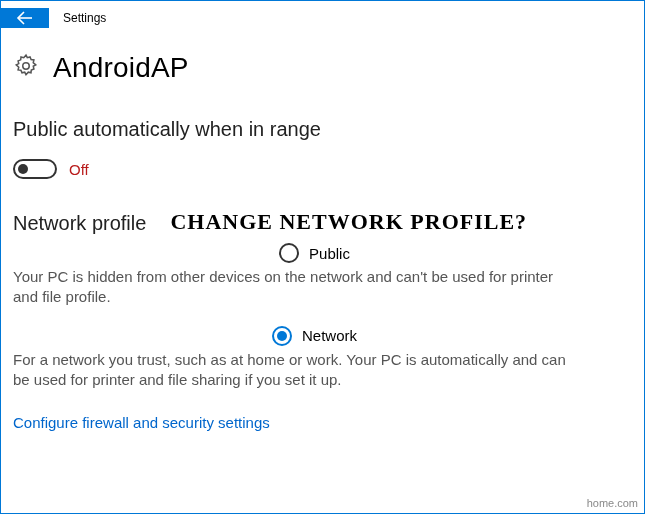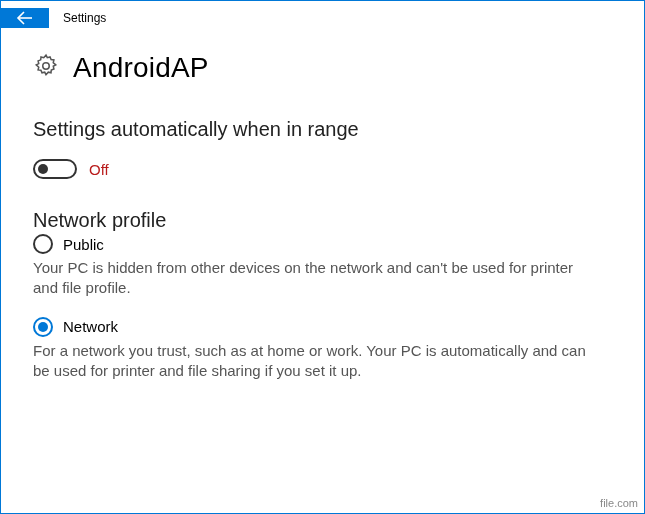--- a/index.html
+++ b/index.html
@@ -27,21 +27,21 @@
   }
   .back-btn svg { stroke: #fff; }
   .title-text {
     padding-left: 14px;
     font-size: 12px;
     color: #000;
     display: flex;
     align-items: center;
   }
   .content {
-    padding: 18px 28px 0 32px;
+    padding: 18px 28px 0 12px;
   }
   .page-header {
     display: flex;
     align-items: center;
     gap: 14px;
     margin-bottom: 34px;
   }
   .gear-icon svg { stroke: #555; fill: none; }
   .page-title {
     font-size: 28px;
@@ -75,35 +75,36 @@
     left: 3px; top: 3px;
     width: 10px; height: 10px;
     background: #333;
     border-radius: 50%;
   }
   .toggle-label { font-size: 15px; color: #b91c1c; }
   .profile-row {
     display: flex;
     align-items: flex-end;
     gap: 24px;
-    margin-bottom: 2px;
+    margin-bottom: 8px;
   }
   .annotation {
     font-family: "Comic Sans MS", "Marker Felt", cursive;
     font-weight: bold;
     font-size: 22px;
     color: #000;
     letter-spacing: 1px;
   }
   .radio-row {
     display: flex;
     align-items: center;
     gap: 10px;
     margin-bottom: 4px;
     cursor: pointer;
+    justify-content: center;
   }
   .radio-outer {
     width: 20px; height: 20px;
     border: 2px solid #333;
     border-radius: 50%;
     display: flex;
     align-items: center;
     justify-content: center;
   }
   .radio-outer.selected { border-color: #0078d7; }
@@ -153,43 +154,45 @@
   <div class="page-header">
     <span class="gear-icon">
       <svg width="26" height="26" viewBox="0 0 24 24" stroke-width="1.4">
         <circle cx="12" cy="12" r="3"></circle>
         <path d="M12 2l1.2 2.3 2.5-.6 1 2.4 2.6.3-.6 2.5L21 11l-2.3 1.2.6 2.5-2.4 1-.3 2.6-2.5-.6L12 20l-1.2-2.3-2.5.6-1-2.4-2.6-.3.6-2.5L3 11l2.3-1.2-.6-2.5 2.4-1 .3-2.6 2.5.6L12 2z"></path>
       </svg>
     </span>
     <div class="page-title">AndroidAP</div>
   </div>
 
-  <div class="section-heading">Settings automatically when in range</div>
+  <div class="section-heading">Public automatically when in range</div>
 
   <div class="toggle-row">
     <div class="toggle">
       <div class="toggle-knob"></div>
     </div>
     <div class="toggle-label">Off</div>
   </div>
 
   <div class="profile-row">
     <div class="section-heading" style="margin-bottom:0">Network profile</div>
+    <div class="annotation">CHANGE NETWORK PROFILE?</div>
   </div>
 
   <div class="radio-row">
     <div class="radio-outer"></div>
     <div class="radio-label">Public</div>
   </div>
   <div class="radio-desc">Your PC is hidden from other devices on the network and can't be used for printer and file profile.</div>
 
   <div class="radio-row">
     <div class="radio-outer selected">
       <div class="radio-inner"></div>
     </div>
     <div class="radio-label">Network</div>
   </div>
   <div class="radio-desc">For a network you trust, such as at home or work. Your PC is automatically and can be used for printer and file sharing if you set it up.</div>
 
+  <span class="link">Configure firewall and security settings</span>
 
 </div>
 
-<div class="watermark">file.com</div>
+<div class="watermark">home.com</div>
 
 </body></html>

